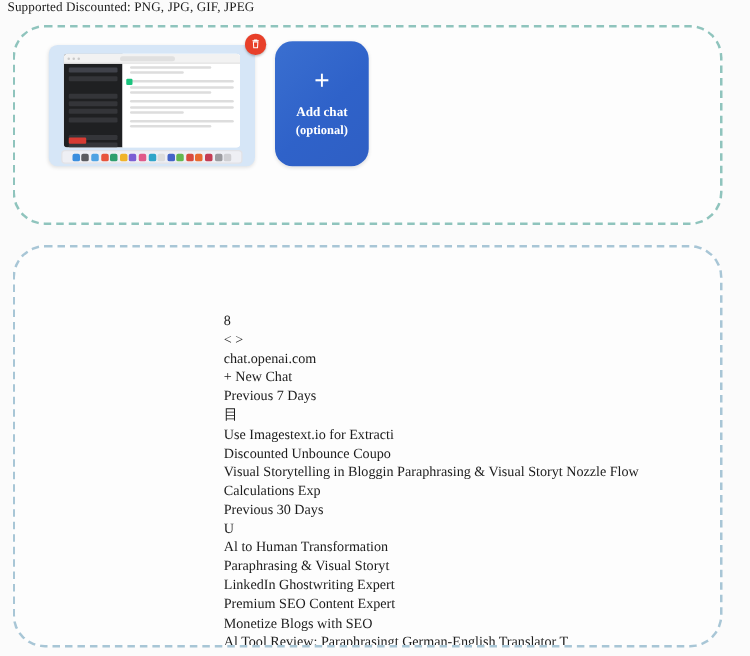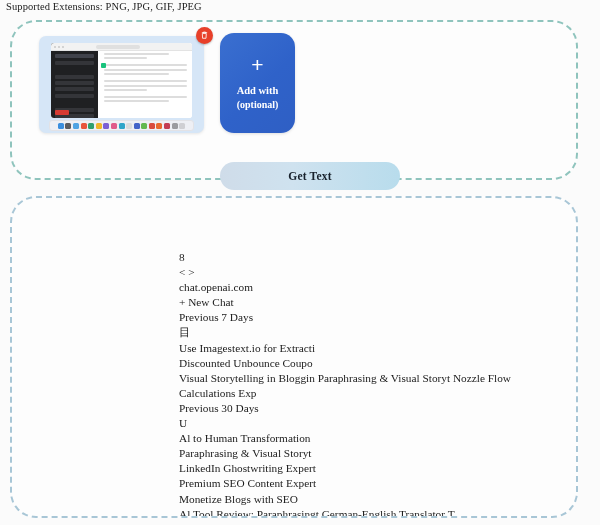--- a/index.html
+++ b/index.html
@@ -266,21 +266,21 @@
     line-height: 15.1px;
     color: #1b1b1b;
     white-space: pre-wrap;
     word-break: break-word;
   }
   .results-text .rline { display: block; }
 </style>
 </head>
 <body>
 
-<div class="supported-line">Supported Extensions: PNG, JPG, GIF, JPEG</div>
+<div class="supported-line">Supported Discounted: PNG, JPG, GIF, JPEG</div>
 
 <div class="dropzone">
   <div class="dz-inner">
 
     <div class="thumb-wrap">
       <div class="thumb-card">
         <div class="thumb-screen">
 
           <div class="thumb-topbar">
             <i></i>
@@ -350,23 +350,22 @@
 
       <div class="badge-delete">
         <svg width="9" height="9" viewBox="0 0 12 12" aria-hidden="true">
           <path d="M3 2.2h6M4.6 2.2V1.4h2.8v0.8M3.6 3.4h4.8l-0.4 6.3H4z" fill="none" stroke="#ffffff" stroke-width="1.1" stroke-linecap="round" stroke-linejoin="round"></path>
         </svg>
       </div>
     </div>
 
     <div class="add-more">
       <div class="plus">+</div>
-      <div class="am-l1">Add with</div>
+      <div class="am-l1">Add chat</div>
       <div class="am-l2">(optional)</div>
     </div>
 
-    <button class="get-text">Get Text</button>
   </div>
 </div>
 
 <div class="results">
   <div class="results-text" id="results-text"><span class="rline">8</span><span class="rline">&lt; &gt;</span><span class="rline">chat.openai.com</span><span class="rline">+ New Chat</span><span class="rline">Previous 7 Days</span><span class="rline">目</span><span class="rline">Use Imagestext.io for Extracti</span><span class="rline">Discounted Unbounce Coupo</span><span class="rline">Visual Storytelling in Bloggin Paraphrasing &amp; Visual Storyt Nozzle Flow</span><span class="rline">Calculations Exp</span><span class="rline">Previous 30 Days</span><span class="rline">U</span><span class="rline">Al to Human Transformation</span><span class="rline">Paraphrasing &amp; Visual Storyt</span><span class="rline">LinkedIn Ghostwriting Expert</span><span class="rline">Premium SEO Content Expert</span><span class="rline">Monetize Blogs with SEO</span><span class="rline">Al Tool Review: Paraphrasingt German-English Translator T</span></div>
 </div>
 
 </body></html>

